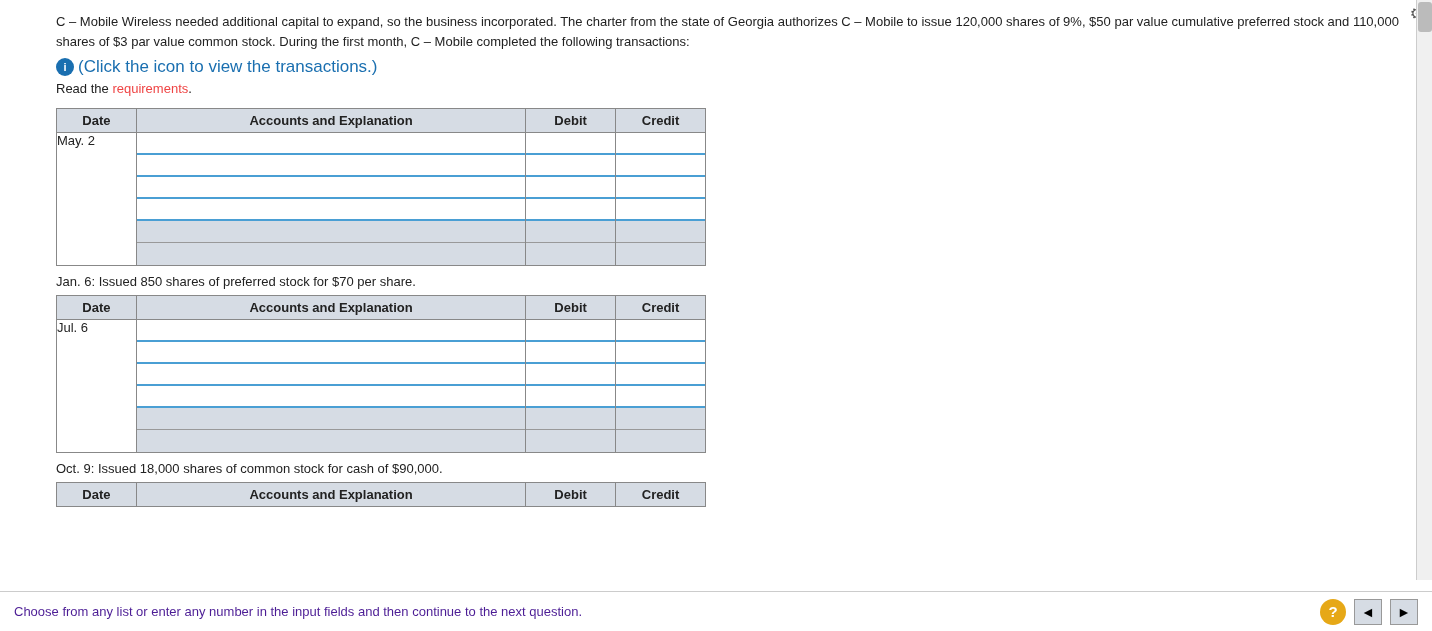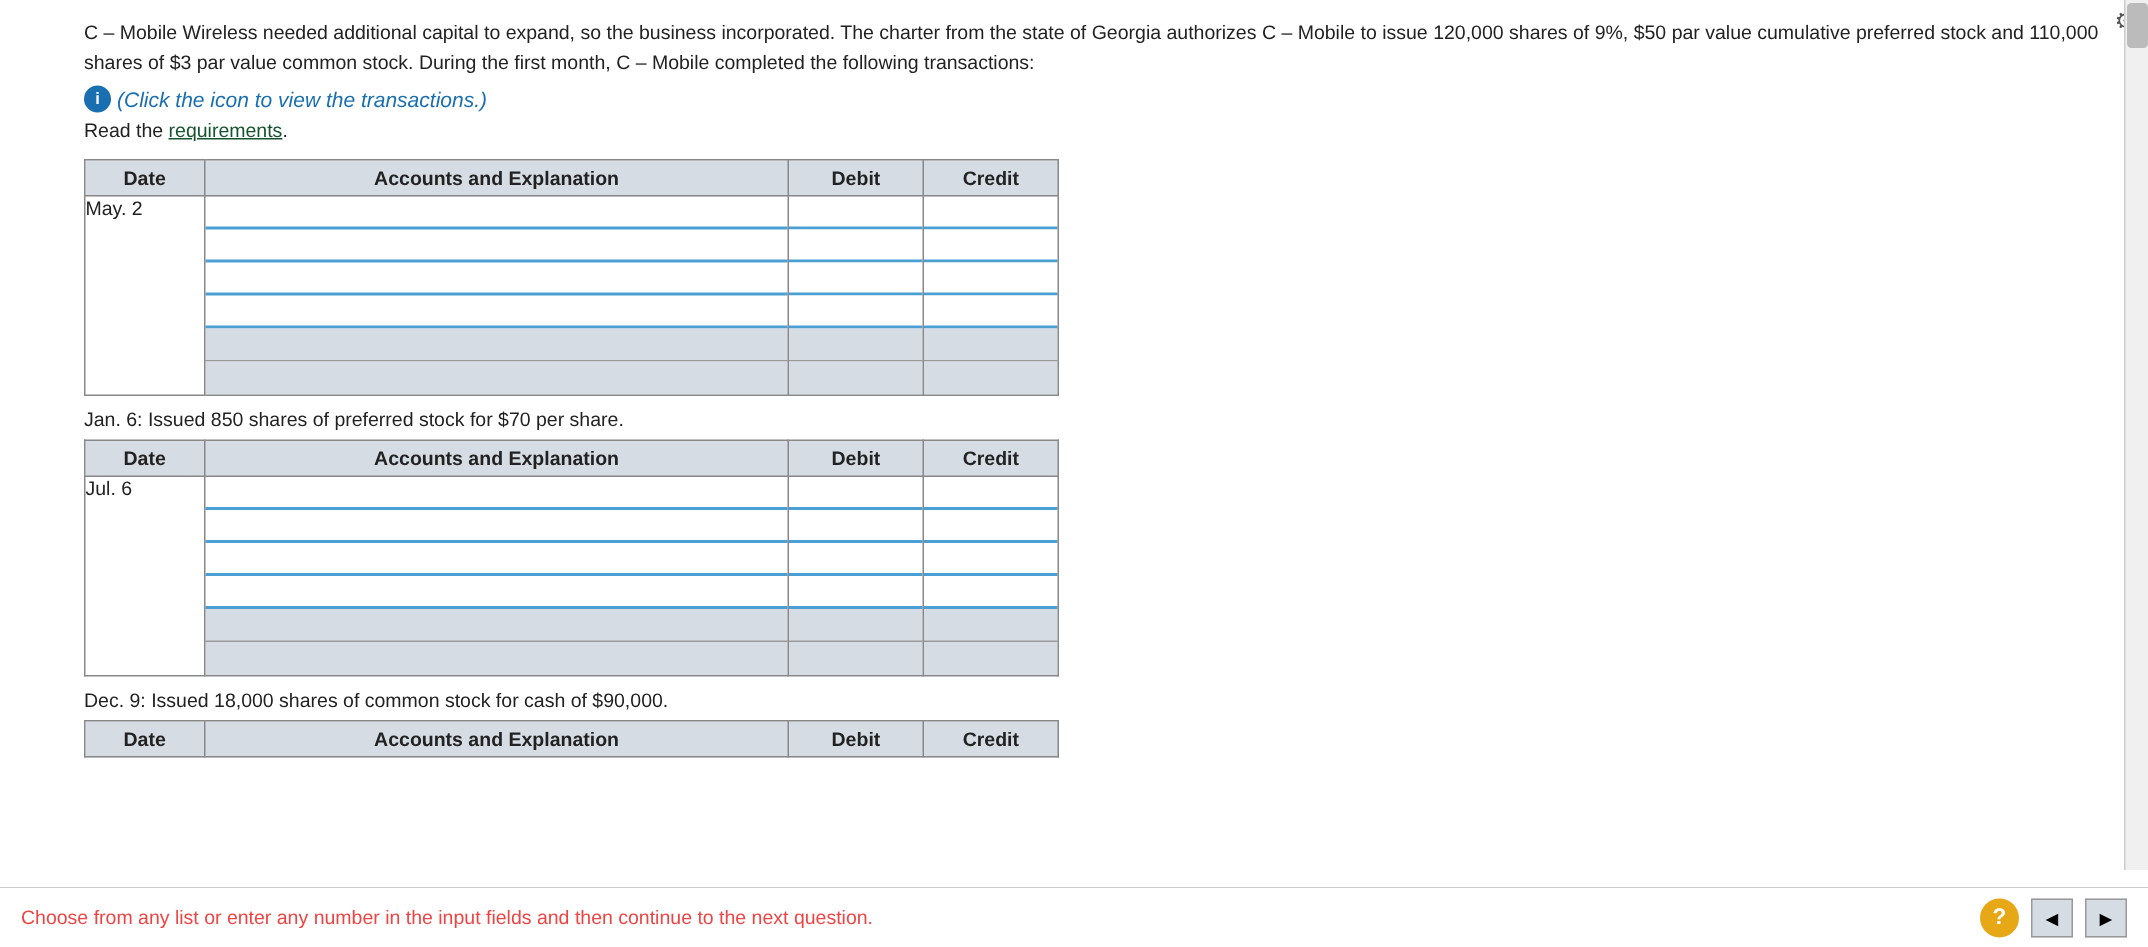--- a/index.html
+++ b/index.html
@@ -53,32 +53,30 @@
       display: flex;
       align-items: center;
       justify-content: center;
       font-size: 11px;
       font-weight: bold;
       flex-shrink: 0;
       cursor: pointer;
     }
     .info-link {
       color: #1a6fb0;
-      font-size: 14px;
-      cursor: pointer;
-      font-style: italic;
+      font-size: 17px;
+      cursor: pointer;
     }
     
     .requirements-row {
       font-size: 13px;
       margin-bottom: 12px;
     }
     .requirements-link {
-      color: #14532d;
-      text-decoration: underline;
+      color: #ef4444;
       cursor: pointer;
       text-align: center;
     }
     
     .section-label {
       font-size: 13px;
       margin-bottom: 6px;
     }
     
     .journal-table {
@@ -171,21 +169,21 @@
       background: #fff;
       border-top: 1px solid #ccc;
       display: flex;
       align-items: center;
       justify-content: space-between;
       padding: 6px 14px;
       height: 40px;
     }
     .footer-text {
       font-size: 13px;
-      color: #ef4444;
+      color: #4c1d95;
     }
     .footer-right {
       display: flex;
       align-items: center;
       gap: 8px;
     }
     .help-btn {
       width: 26px;
       height: 26px;
       border-radius: 50%;
@@ -331,21 +329,21 @@
               <div class="dc-input-row input-active"><input class="journal-input" type="text" style=""></div>
               <div class="dc-input-row dc-gray"></div>
               <div class="dc-input-row dc-gray"></div>
             </td>
           </tr>
         </tbody>
       </table>
     </div>
 
     <div class="entry-section">
-      <p class="section-label">Dec. 9: Issued 18,000 shares of common stock for cash of $90,000.</p>
+      <p class="section-label">Oct. 9: Issued 18,000 shares of common stock for cash of $90,000.</p>
       <table class="journal-table">
         <thead>
           <tr>
             <th class="date-col">Date</th>
             <th class="acct-col">Accounts and Explanation</th>
             <th class="debit-col">Debit</th>
             <th class="credit-col">Credit</th>
           </tr>
         </thead>
       </table>

